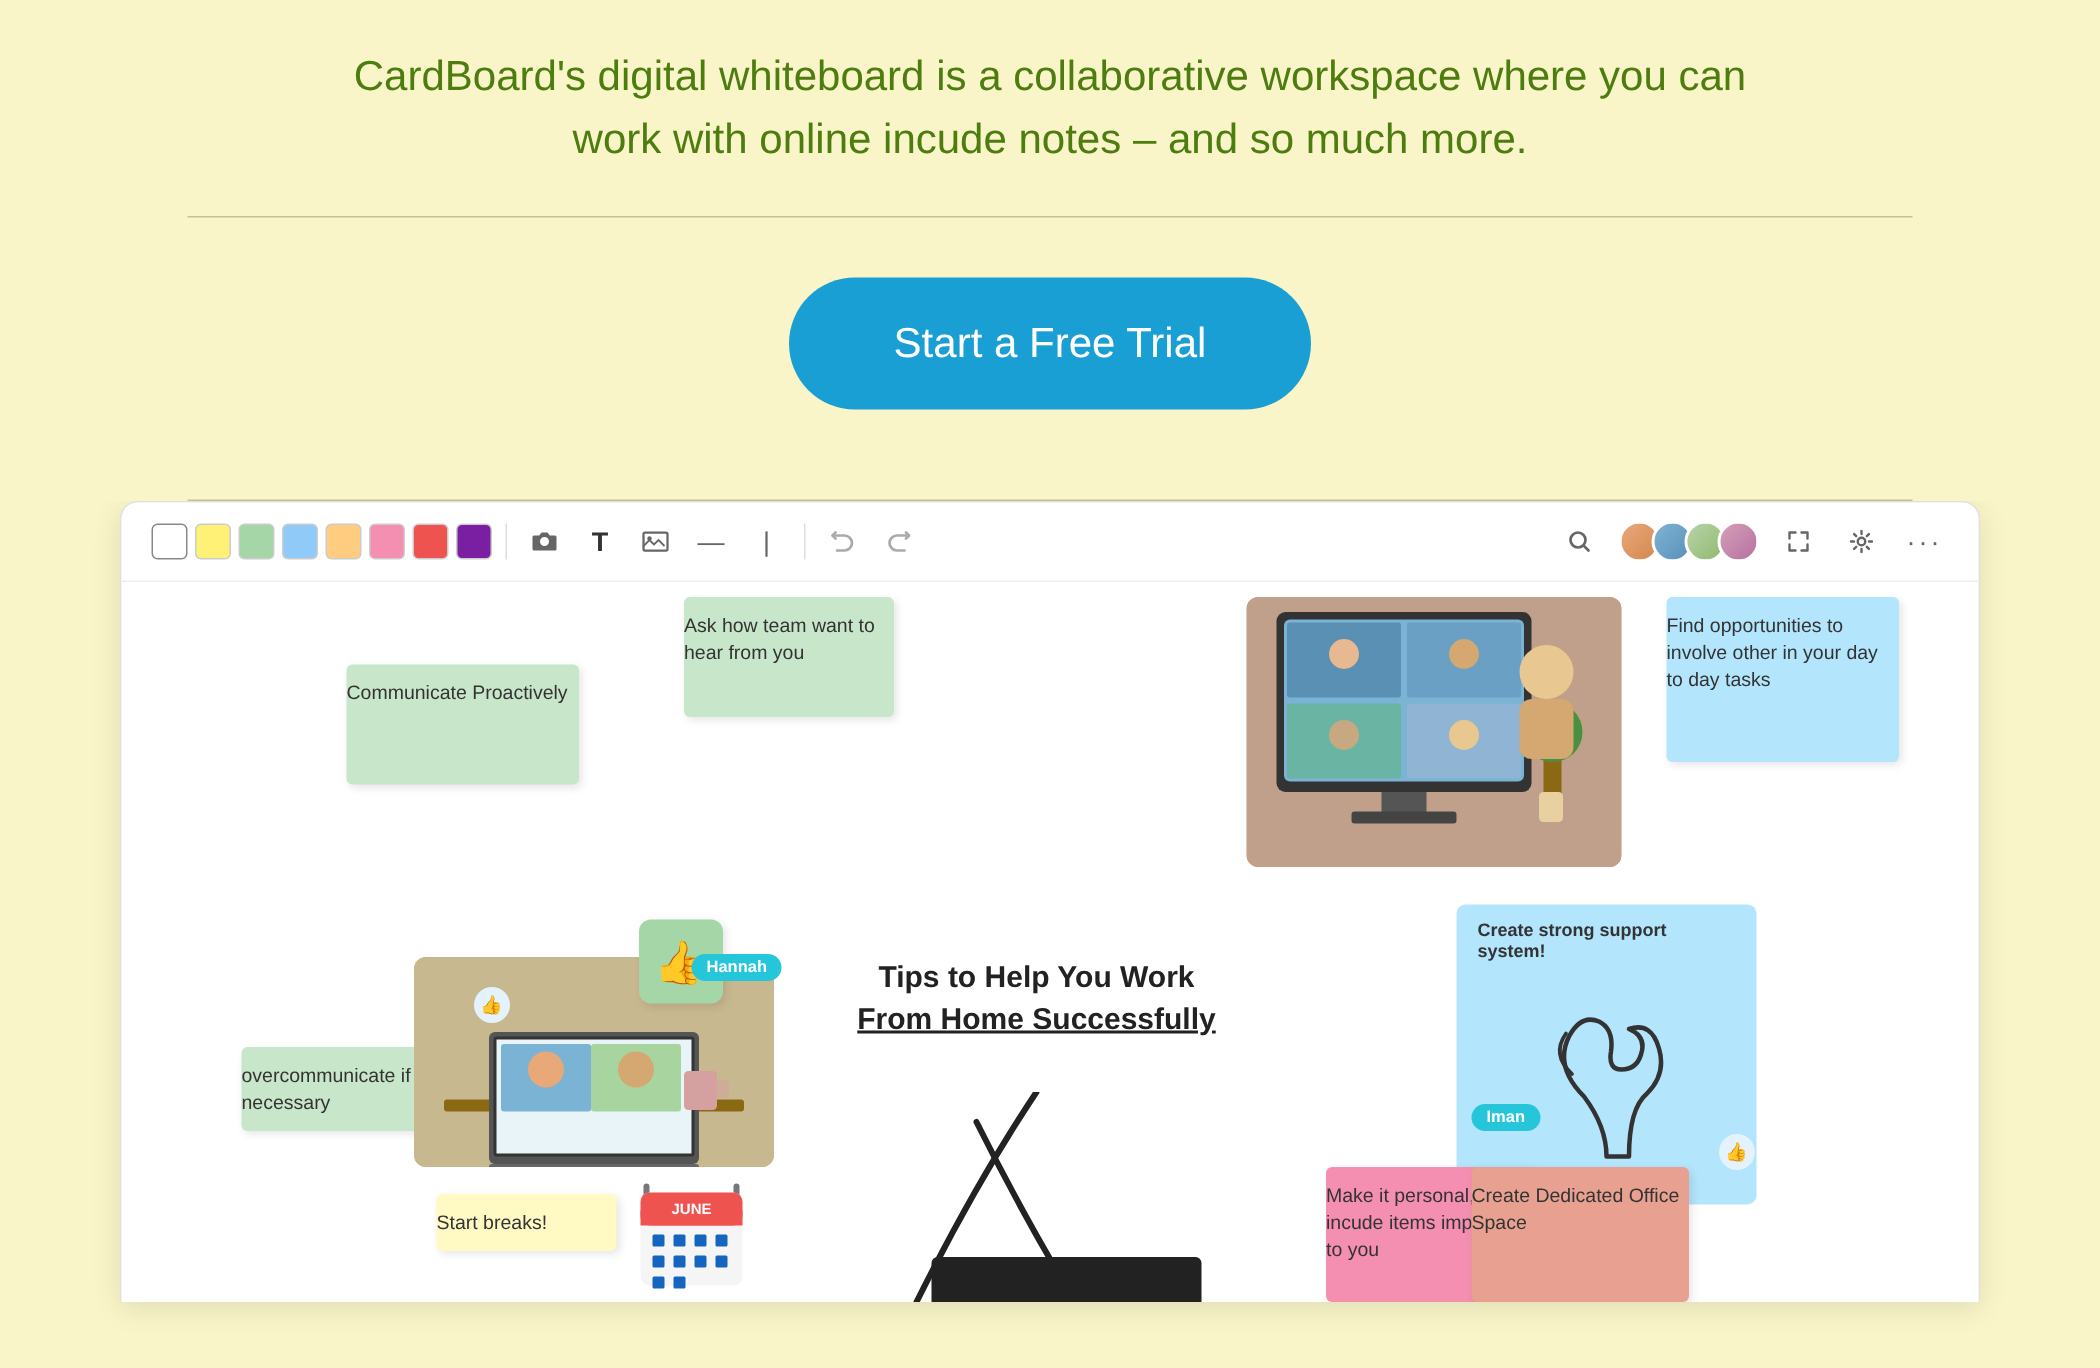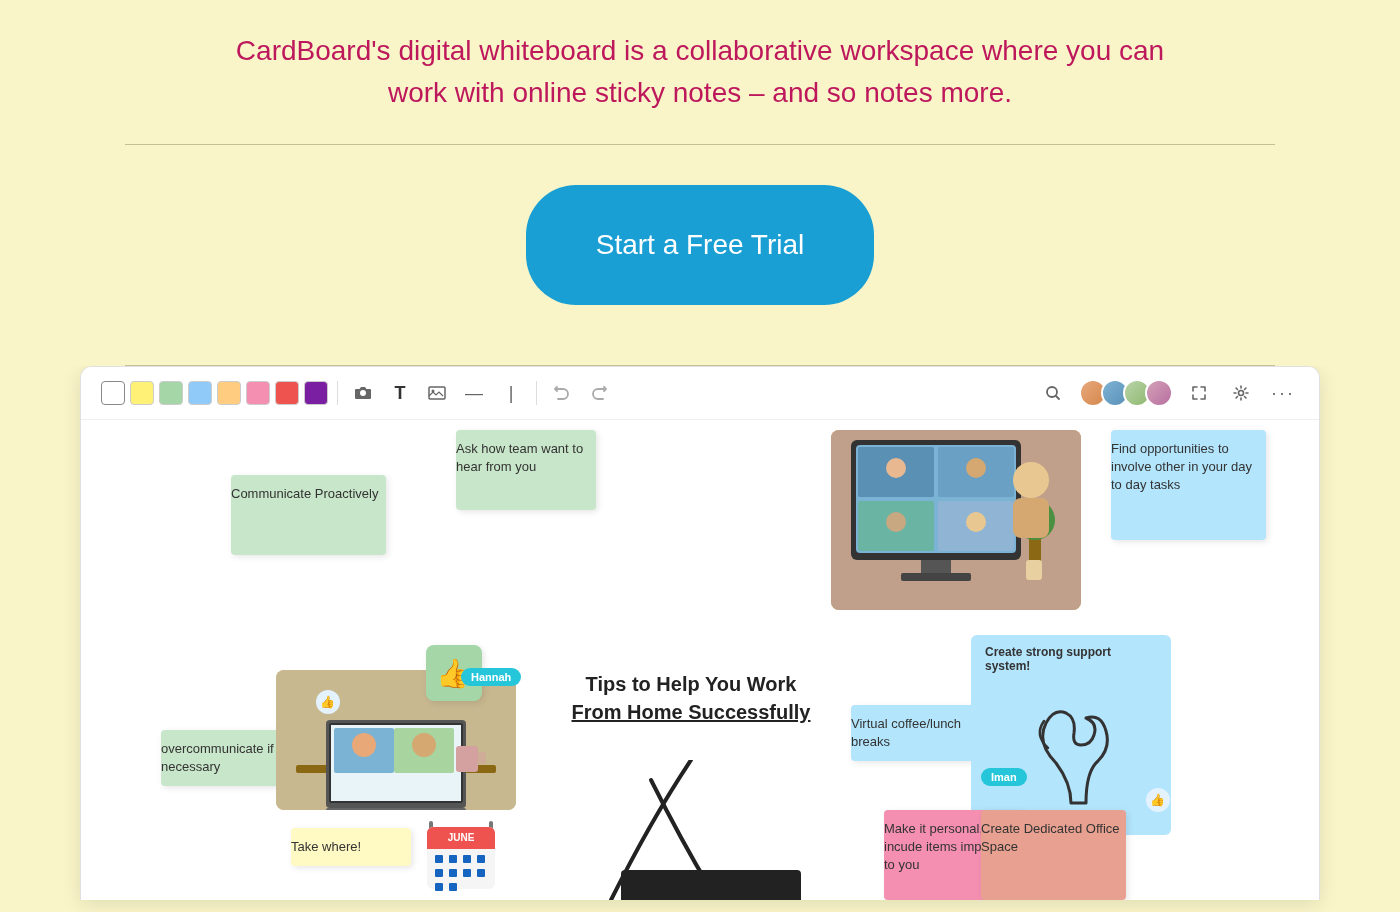--- a/index.html
+++ b/index.html
@@ -14,21 +14,21 @@
     
     .hero-section {
       background: #f9f5c8;
       text-align: center;
       padding: 30px 100px 0;
       position: relative;
     }
 
     .hero-description {
       font-size: 28px;
-      color: #be185d;
+      color: #4d7c0f;
       line-height: 1.5;
       max-width: 950px;
       margin: 0 auto 30px;
     }
 
     .divider-line {
       width: 100%;
       max-width: 1150px;
       margin: 0 auto;
       border: none;
@@ -37,21 +37,21 @@
 
     .cta-area {
       padding: 40px 0 60px;
     }
 
     .cta-button {
       background: #1a9fd4;
       color: white;
       border: none;
       border-radius: 50px;
-      padding: 44px 70px;
+      padding: 28px 70px;
       font-size: 28px;
       font-weight: 500;
       cursor: pointer;
       display: inline-block;
     }
 
     .divider-line-bottom {
       width: 100%;
       max-width: 1150px;
       margin: 0 auto;
@@ -255,21 +255,21 @@
       display: block;
       margin: 6px auto 0;
     }
   </style>
 </head>
 <body>
 
 <div class="hero-section">
   <p class="hero-description">
     <span>CardBoard's digital whiteboard is a collaborative workspace where you can</span><br>
-    <span>work with online sticky notes – and so notes more.</span>
+    <span>work with online incude notes – and so much more.</span>
   </p>
 
   <hr class="divider-line">
 
   <div class="cta-area">
     <button class="cta-button">Start a Free Trial</button>
   </div>
 
   <hr class="divider-line-bottom">
 </div>
@@ -446,23 +446,20 @@
         <rect x="182" y="68" width="36" height="40" rx="8" fill="#d4a870"></rect>
 
         <rect x="195" y="130" width="16" height="20" rx="3" fill="#e8d0a0"></rect>
       </svg>
     </div>
 
     <div class="sticky sticky-blue-light" style="top:10px; left:1030px; width:155px; min-height:110px;">
       <span>Find opportunities to involve other in your day to day tasks</span>
     </div>
 
-    <div class="sticky sticky-blue-light" style="top:285px; left:770px; width:130px;">
-      <span>Virtual coffee/lunch breaks</span>
-    </div>
 
     <div class="support-card" style="top:215px; left:890px; width:200px; min-height:200px;">
       <div style="font-size:12px; font-weight:700; margin-bottom:20px;">Create strong support system!</div>
 
       <svg class="muscle-drawing" width="130" height="130" viewBox="0 0 130 130">
 
         <path d="M 65 110 Q 65 90 50 70 Q 30 50 40 30 Q 48 15 60 20 Q 70 25 68 40 Q 66 52 75 52 Q 85 52 88 42 Q 92 30 80 25 Q 95 20 100 38 Q 105 55 92 68 Q 80 78 80 110 Z" stroke="#333" stroke-width="3" fill="none" stroke-linecap="round" stroke-linejoin="round"></path>
 
         <path d="M 42 55 Q 28 42 38 28" stroke="#333" stroke-width="2.5" fill="none" stroke-linecap="round"></path>
       </svg>
@@ -476,21 +473,21 @@
 
     <div class="sticky" style="background:#f48fb1; top:390px; left:755px; width:140px; min-height:90px;margin-left:48px;">
       <span>Make it personal, incude items important to you</span>
     </div>
 
     <div class="sticky" style="background:#e8a090; top:390px; left:900px; width:145px; min-height:90px;">
       <span>Create Dedicated Office Space</span>
     </div>
 
     <div class="sticky" style="background:#fff9c4; top:408px; left:210px; width:120px;">
-      <span>Take where!</span>
+      <span>Start breaks!</span>
     </div>
 
     <div class="calendar-card" style="top:395px; left:340px;">
 
       <svg width="80" height="80" viewBox="0 0 80 80">
 
         <rect x="8" y="6" width="4" height="12" rx="2" fill="#777"></rect>
         <rect x="68" y="6" width="4" height="12" rx="2" fill="#777"></rect>
 
         <rect x="6" y="12" width="68" height="62" rx="6" fill="#f5f5f5"></rect>

